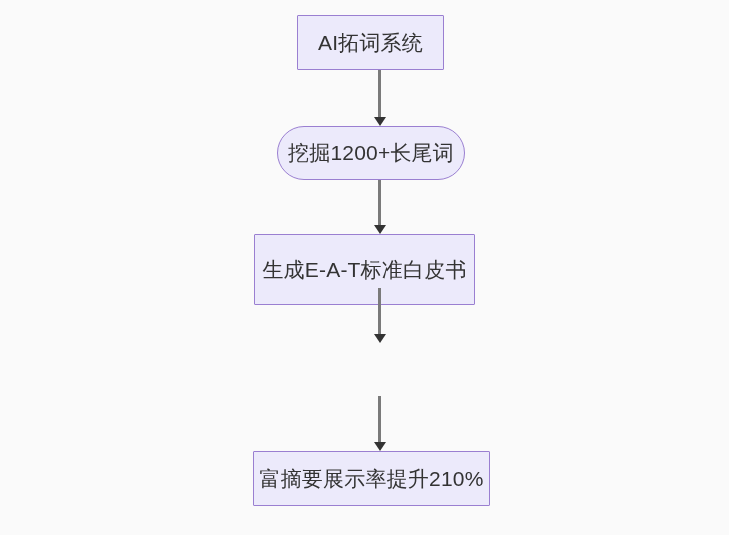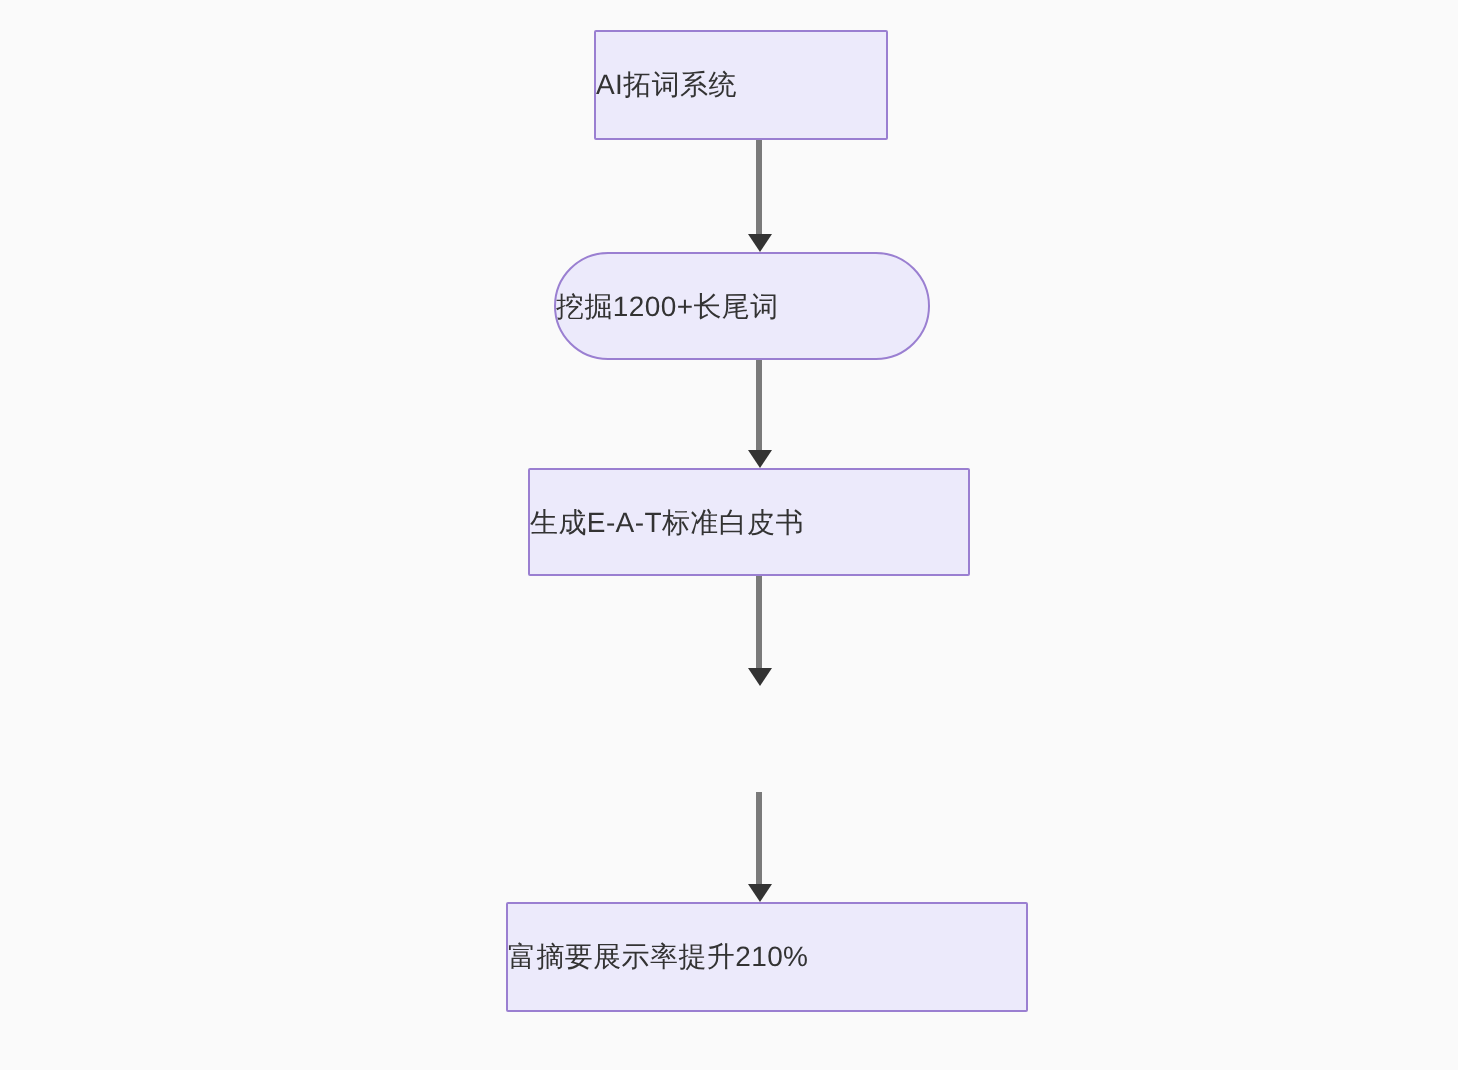--- a/index.html
+++ b/index.html
@@ -24,39 +24,40 @@
 
   
   .node {
     position: absolute;
     box-sizing: border-box;
     background: #eceafb;
     border: 1.6px solid #9a7fd1;
     border-radius: 1px;
     display: flex;
     align-items: center;
+    justify-content: center;
     color: #333333;
-    font-size: 14px;
+    font-size: 21px;
     line-height: 1.2;
     letter-spacing: 0.2px;
     white-space: nowrap;
     user-select: none;
   }
 
   .node-label {
     display: block;
     text-align: center;
   }
 
   
   #node-0 { left: 297px; top: 15px;  width: 147px; height: 55px; }
   #node-1 { left: 277px; top: 126px; width: 188px; height: 54px; border-radius: 27px; }
-  #node-2 { left: 264px; top: 234px; width: 221px; height: 54px; }
+  #node-2 { left: 254px; top: 234px; width: 221px; height: 71px; }
   #node-3 { left: 264px; top: 343px; width: 215px; height: 53px; }
-  #node-4 { left: 253px; top: 451px; width: 261px; height: 55px; }
+  #node-4 { left: 253px; top: 451px; width: 237px; height: 55px; }
 
   
   .edge {
     position: absolute;
     left: 368px;
     width: 24px;
   }
   .edge-line {
     position: absolute;
     left: 10px;

